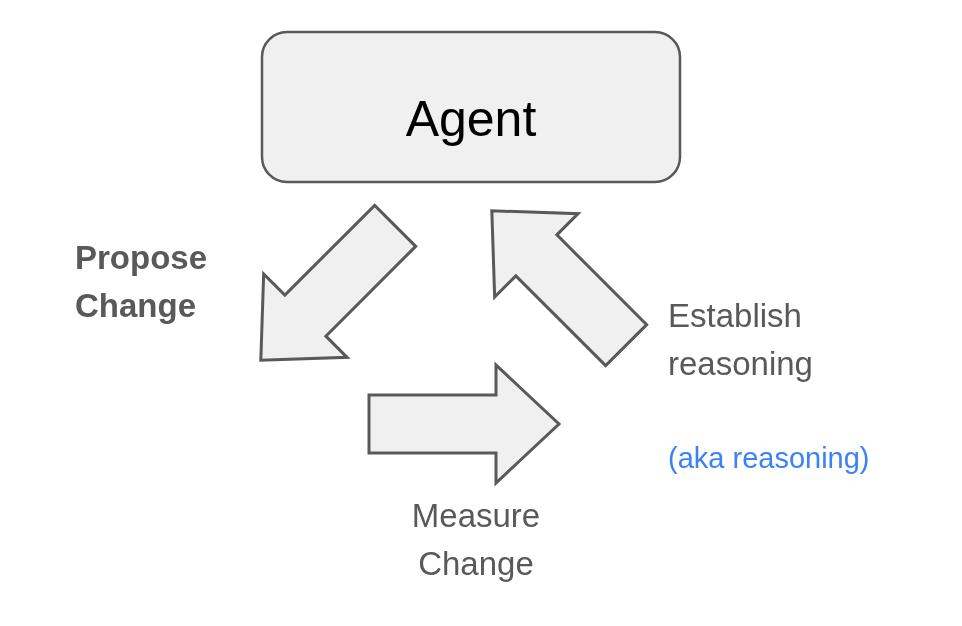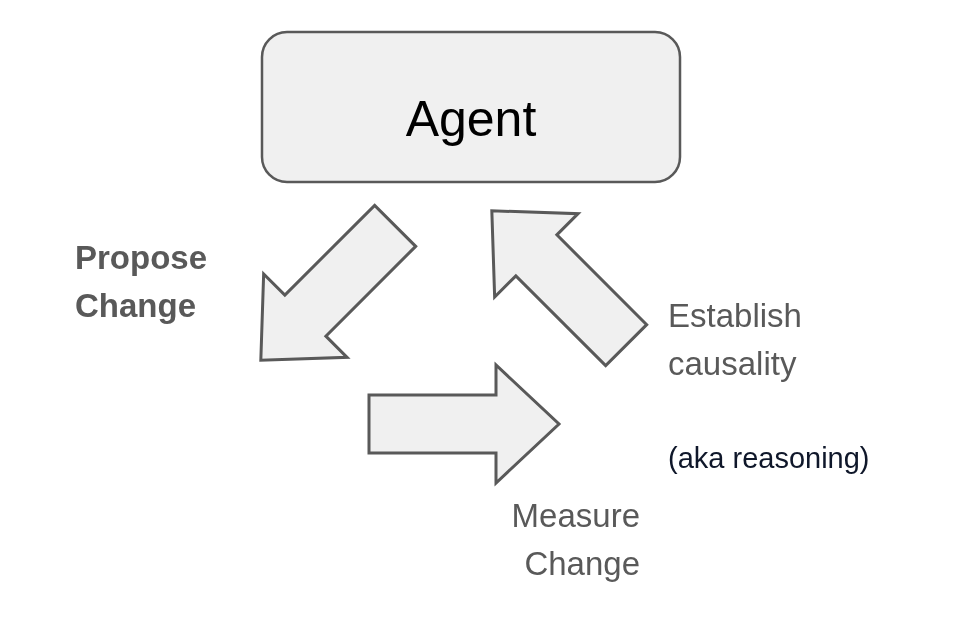--- a/index.html
+++ b/index.html
@@ -50,34 +50,34 @@
     color: #595959;
     white-space: pre-line;
   }
   .edge-label.propose {
     left: 75px;
     top: 234px;
     text-align: left;
     font-weight: bold;
   }
   .edge-label.measure {
-    left: 336px;
+    left: 324px;
     top: 492px;
     width: 304px;
-    text-align: right;
+    text-align: center;
   }
   .edge-label.establish {
     left: 668px;
     top: 244px;
     text-align: left;
   }
   .edge-sublabel {
     font-size: 29px;
     line-height: 45px;
-    color: #0f172a;
+    color: #3b82f6;
     white-space: pre-line;
   }
 </style>
 </head>
 <body>
 
 <div class="stage">
 
   <svg class="shapes-layer" width="962" height="626" viewBox="0 0 962 626">
 
@@ -93,17 +93,17 @@
   <div class="node-label">Agent</div>
 
   <div class="edge-label propose">Propose
 Change</div>
 
   <div class="edge-label measure">Measure
 Change</div>
 
   <div class="edge-label establish">
     <div>Establish
-causality</div>
+reasoning</div>
     <div class="edge-sublabel">(aka reasoning)</div>
   </div>
 
 </div>
 
 </body></html>

